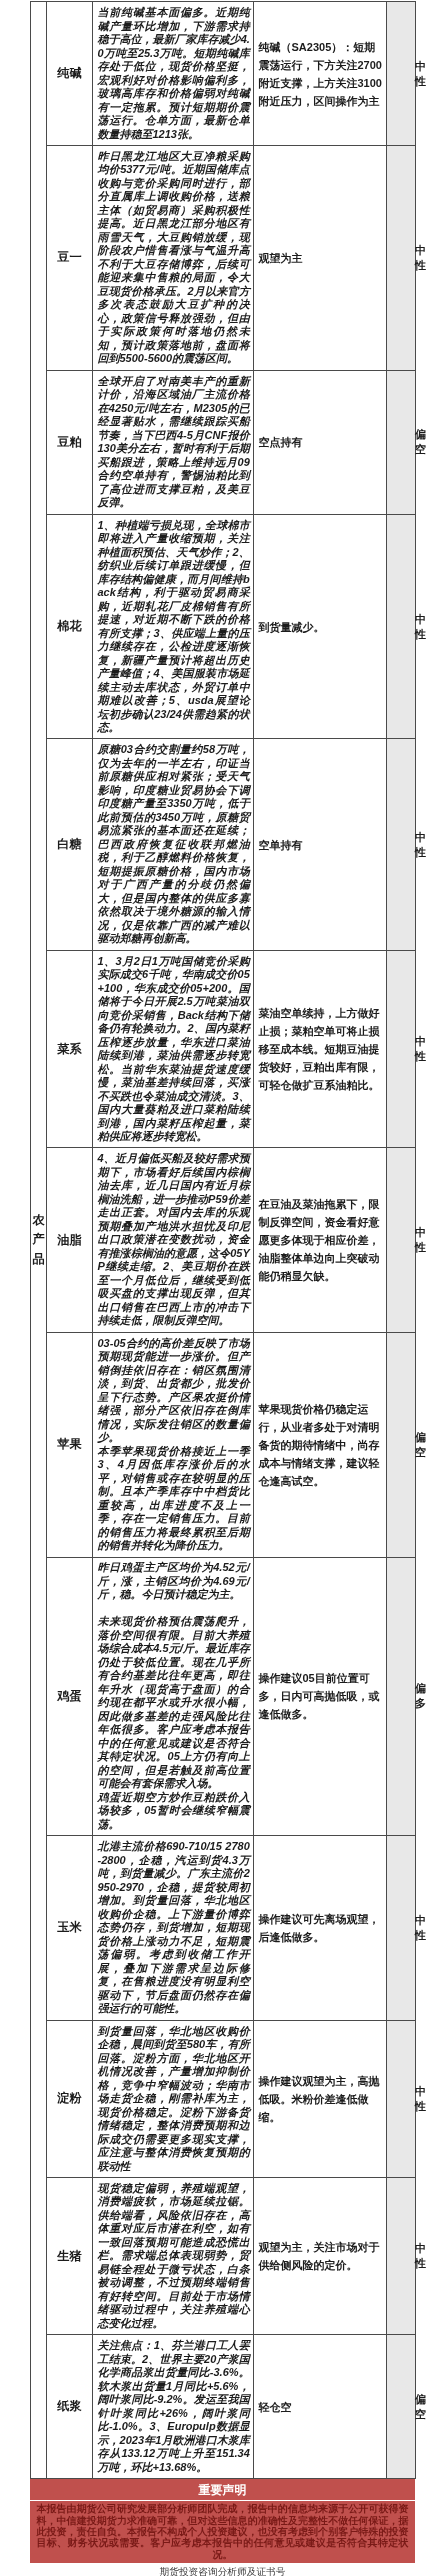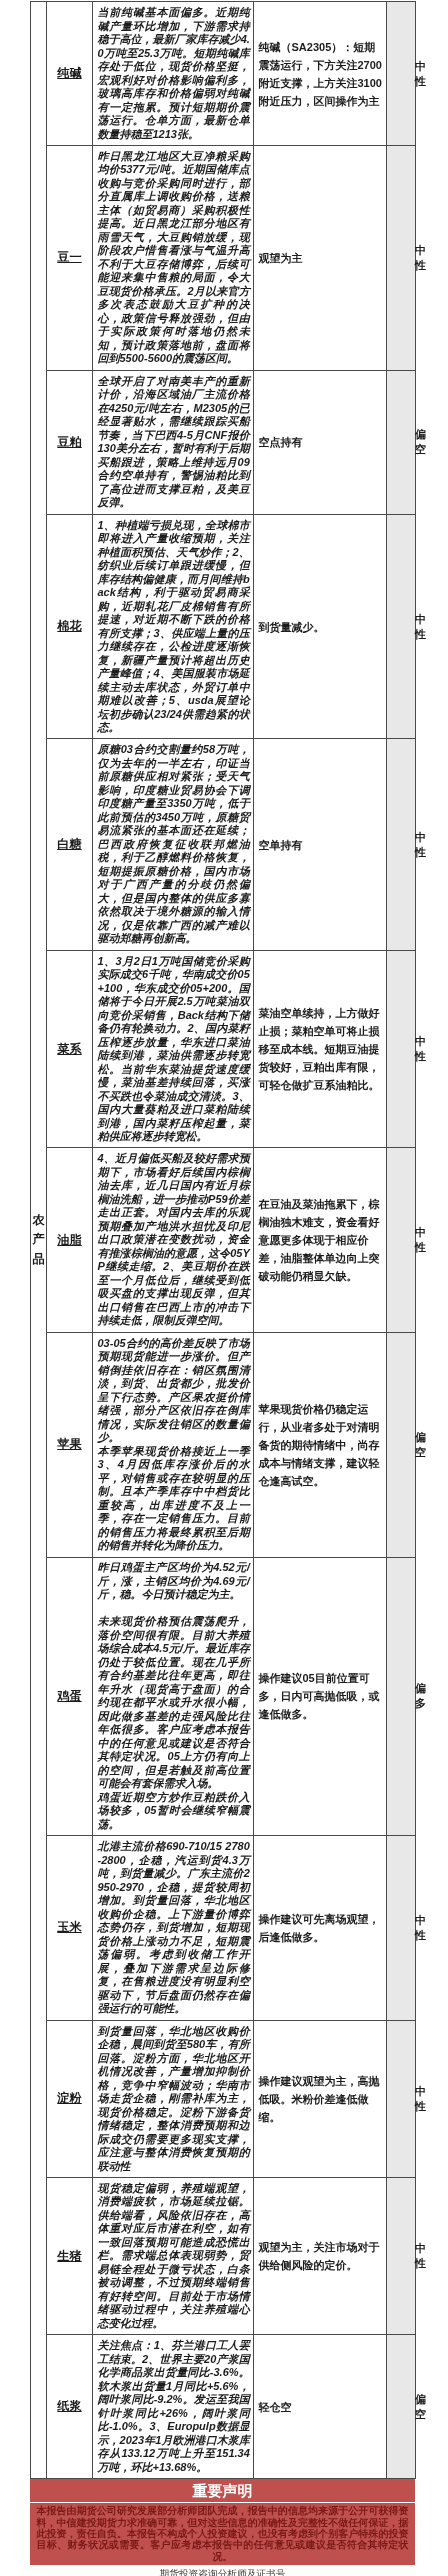--- a/index.html
+++ b/index.html
@@ -42,21 +42,20 @@
     white-space:pre-line;
     background:#fff;
   }
   td.name-cell{
     width:46px;
     text-align:center;
     vertical-align:middle;
     font-size:12.2px;
     font-weight:700;
     background:#fff;
-    text-decoration:underline;
   }
   td.analysis-cell{
     width:161px;
     vertical-align:top;
     font-size:11px;
     line-height:13.5px;
     padding:3.9px 3.2px 3.9px 4.5px;
     text-align:justify;
     word-break:break-all;
     white-space:pre-line;
@@ -79,21 +78,21 @@
     vertical-align:middle;
     font-size:11px;
     font-weight:700;
     background:var(--rating-bg);
     padding-left:28px;
   }
   .banner{
     width:385px;
     background:var(--banner-red);
     color:#ffffff;
-    font-size:15px;
+    font-size:12px;
     font-weight:700;
     text-align:center;
     padding:2.6px 0 1.9px 0;
     border-bottom:1.3px solid #ffffff;
   }
   .disclaimer{
     width:385px;
     background:var(--banner-red);
     color:var(--disclaimer-text);
     font-size:10px;
@@ -179,21 +178,21 @@
     </tr>
         <tr>
       <td class="name-cell">菜系</td>
       <td class="analysis-cell">1、3月2日1万吨国储竞价采购实际成交6千吨，华南成交价05+100，华东成交价05+200。国储将于今日开展2.5万吨菜油双向竞价采销售，Back结构下储备仍有轮换动力。2、国内菜籽压榨逐步放量，华东进口菜油陆续到港，菜油供需逐步转宽松。当前华东菜油提货速度缓慢，菜油基差持续回落，买涨不买跌也令菜油成交清淡。3、国内大量葵粕及进口菜粕陆续到港，国内菜籽压榨起量，菜粕供应将逐步转宽松。</td>
       <td class="strategy-cell">菜油空单续持，上方做好止损；菜粕空单可将止损移至成本线。短期豆油提货较好，豆粕出库有限，可轻仓做扩豆系油粕比。</td>
       <td class="rating-cell">中性</td>
     </tr>
         <tr>
       <td class="name-cell">油脂</td>
       <td class="analysis-cell">4、近月偏低买船及较好需求预期下，市场看好后续国内棕榈油去库，近几日国内有近月棕榈油洗船，进一步推动P59价差走出正套。对国内去库的乐观预期叠加产地洪水担忧及印尼出口政策潜在变数扰动，资金有推涨棕榈油的意愿，这令05YP继续走缩。2、美豆期价在跌至一个月低位后，继续受到低吸买盘的支撑出现反弹，但其出口销售在巴西上市的冲击下持续走低，限制反弹空间。</td>
-      <td class="strategy-cell">在豆油及菜油拖累下，棕榈油独木难支，资金看好意愿更多体现于相应价差，油脂整体单边向上突破动能仍稍显欠缺。</td>
+      <td class="strategy-cell">在豆油及菜油拖累下，限制反弹空间，资金看好意愿更多体现于相应价差，油脂整体单边向上突破动能仍稍显欠缺。</td>
       <td class="rating-cell">中性</td>
     </tr>
         <tr>
       <td class="name-cell">苹果</td>
       <td class="analysis-cell">03-05合约的高价差反映了市场预期现货能进一步涨价。但产销倒挂依旧存在：销区氛围清淡，到货、出货都少，批发价呈下行态势。产区果农挺价情绪强，部分产区依旧存在倒库情况，实际发往销区的数量偏少。
 本季苹果现货价格接近上一季3、4月因低库存涨价后的水平，对销售或存在较明显的压制。且本产季库存中中档货比重较高，出库进度不及上一季，存在一定销售压力。目前的销售压力将最终累积至后期的销售并转化为降价压力。</td>
       <td class="strategy-cell">苹果现货价格仍稳定运行，从业者多处于对清明备货的期待情绪中，尚存成本与情绪支撑，建议轻仓逢高试空。</td>
       <td class="rating-cell">偏空</td>
     </tr>
         <tr>

